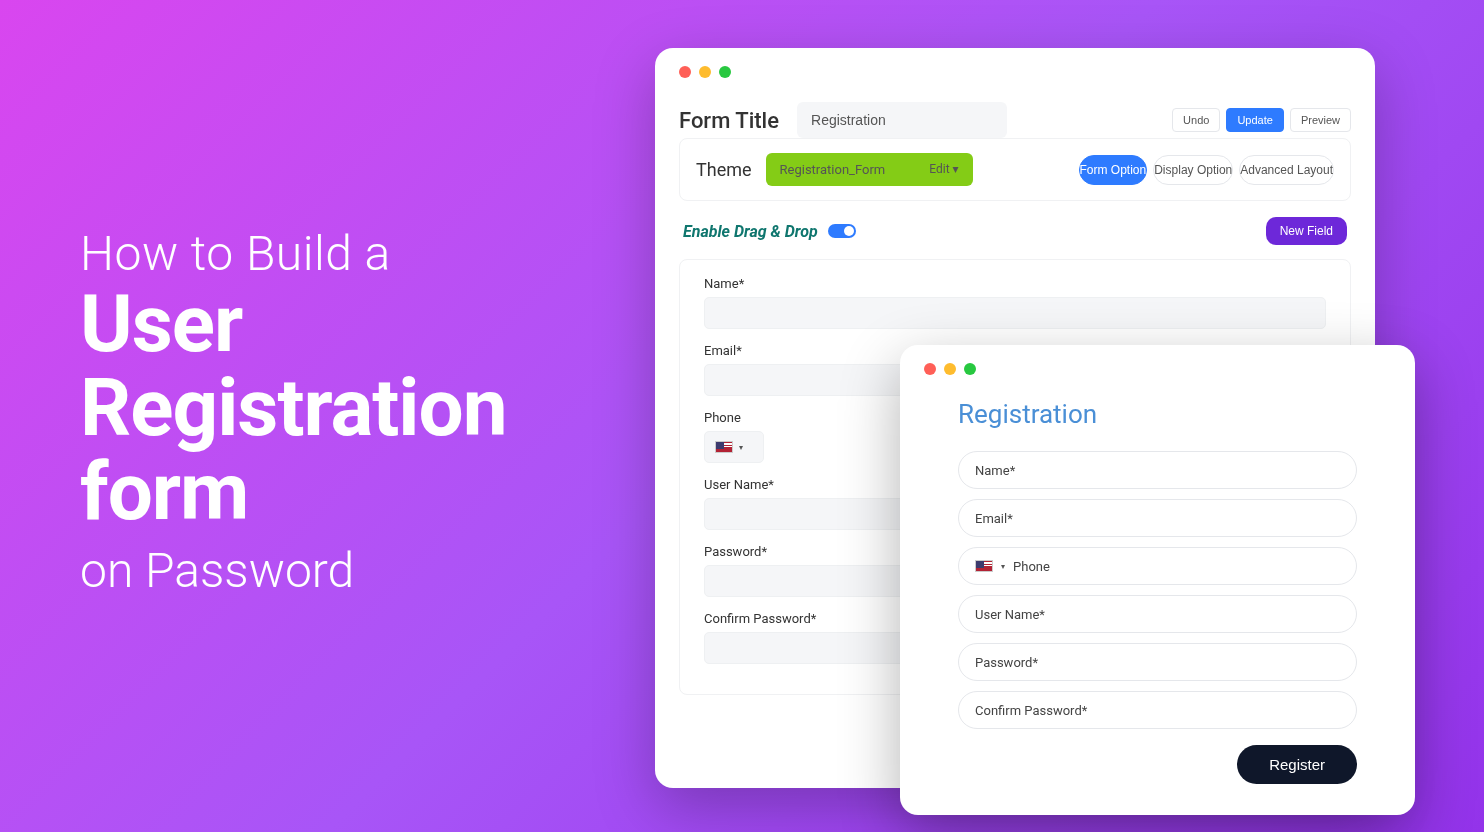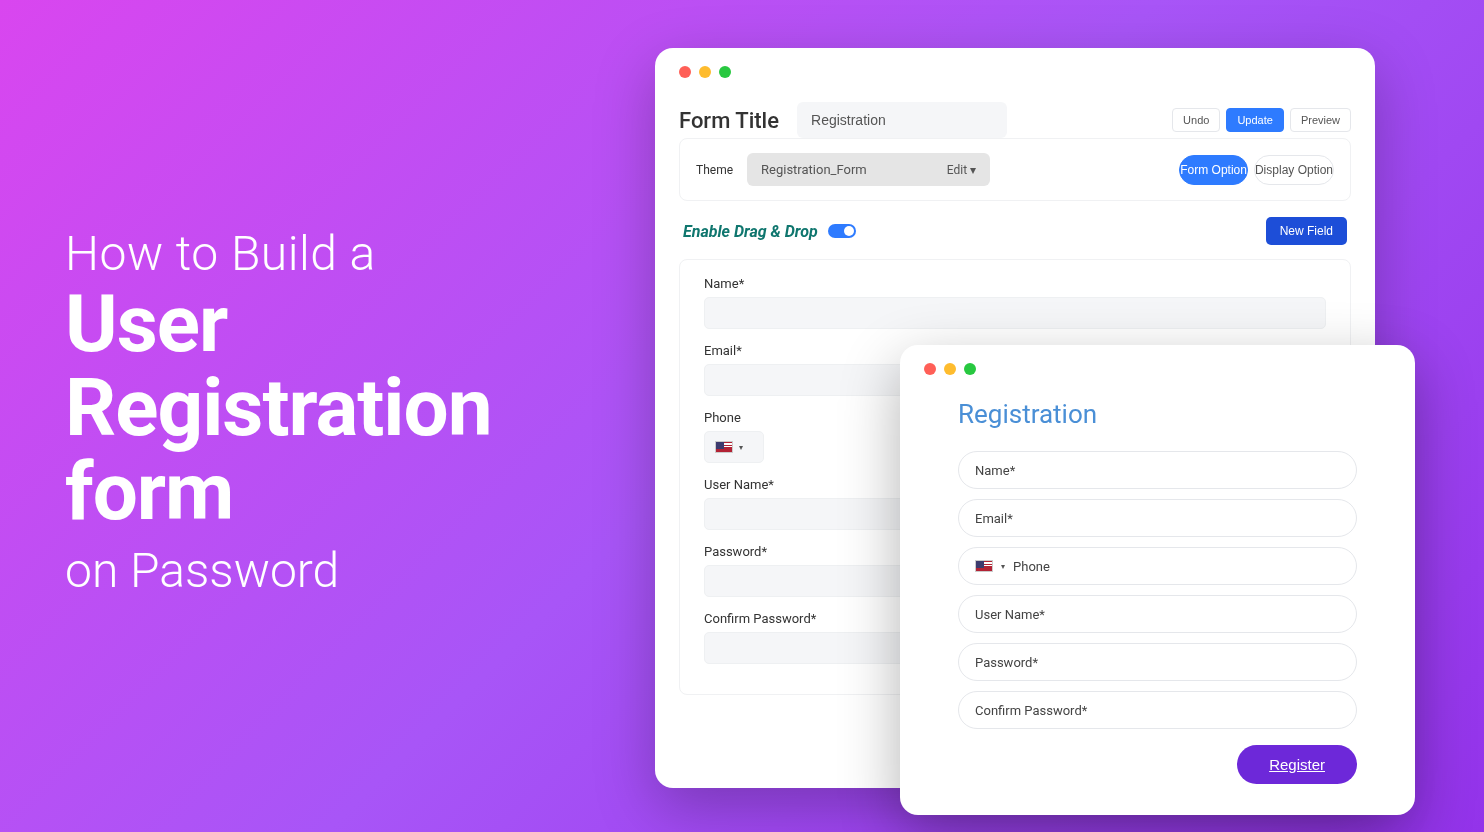--- a/index.html
+++ b/index.html
@@ -6,21 +6,21 @@
     body {
       width: 1484px;
       height: 832px;
       background: linear-gradient(135deg, #d946ef 0%, #a855f7 50%, #9333ea 100%);
       font-family: -apple-system, BlinkMacSystemFont, 'Segoe UI', Roboto, sans-serif;
       overflow: hidden;
       position: relative;
     }
     .headline {
       position: absolute;
-      left: 65px;
+      left: 80px;
       top: 225px;
       color: white;
     }
     .headline-light {
       font-size: 48px;
       font-weight: 300;
       letter-spacing: 0.5px;
     }
     .headline-bold {
       font-size: 80px;
@@ -101,33 +101,32 @@
       border-radius: 8px;
       padding: 14px 16px;
       margin-bottom: 16px;
     }
     .theme-row {
       display: flex;
       align-items: center;
       gap: 14px;
     }
     .theme-label {
-      font-size: 12px;
+      font-size: 18px;
       color: #333;
     }
     .theme-select {
-      background: #e5e5e5;
+      background: #84cc16;
       border: none;
       border-radius: 6px;
       padding: 9px 14px;
       font-size: 13px;
       color: #555;
       display: flex;
-      align-items: center;
-      gap: 80px;
+      gap: 44px;
     }
     .edit-caret {
       font-size: 12px;
       color: #555;
     }
     .theme-tabs {
       margin-left: auto;
       display: flex;
       gap: 6px;
     }
@@ -171,25 +170,25 @@
       content: '';
       position: absolute;
       right: 2px;
       top: 2px;
       width: 10px;
       height: 10px;
       background: white;
       border-radius: 50%;
     }
     .new-field-btn {
-      background: #1d4ed8;
+      background: #6d28d9;
       color: white;
       border: none;
       padding: 7px 14px;
-      border-radius: 5px;
+      border-radius: 10px;
       font-size: 12px;
       cursor: pointer;
     }
     .form-panel {
       border: 1px solid #f0f1f3;
       border-radius: 8px;
       padding: 16px 24px;
     }
     .field-group {
       margin-bottom: 14px;
@@ -271,28 +270,27 @@
       display: flex;
       align-items: center;
       gap: 8px;
     }
     .preview-actions {
       display: flex;
       justify-content: flex-end;
       padding: 6px 34px 0 0;
     }
     .register-btn {
-      background: #6d28d9;
+      background: #0f172a;
       color: white;
       border: none;
       padding: 11px 32px;
       border-radius: 20px;
       font-size: 15px;
       cursor: pointer;
-      text-decoration: underline;
     }
   </style>
 </head>
 <body>
 
 <div class="headline">
   <div class="headline-light">How to Build a</div>
   <div class="headline-bold">
     <span>User<br>Registration<br>form</span>
   </div>
@@ -319,20 +317,21 @@
   <div class="panel">
     <div class="theme-row">
       <span class="theme-label">Theme</span>
       <div class="theme-select">
         <span>Registration_Form</span>
         <span class="edit-caret"><span>Edit</span> <span>▾</span></span>
       </div>
       <div class="theme-tabs">
         <button class="tab-btn tab-active">Form Option</button>
         <button class="tab-btn">Display Option</button>
+        <button class="tab-btn">Advanced Layout</button>
       </div>
     </div>
   </div>
 
   <div class="drag-row">
     <div class="drag-label">
       <span>Enable Drag &amp; Drop</span>
       <div class="toggle"></div>
     </div>
     <button class="new-field-btn">New Field</button>

